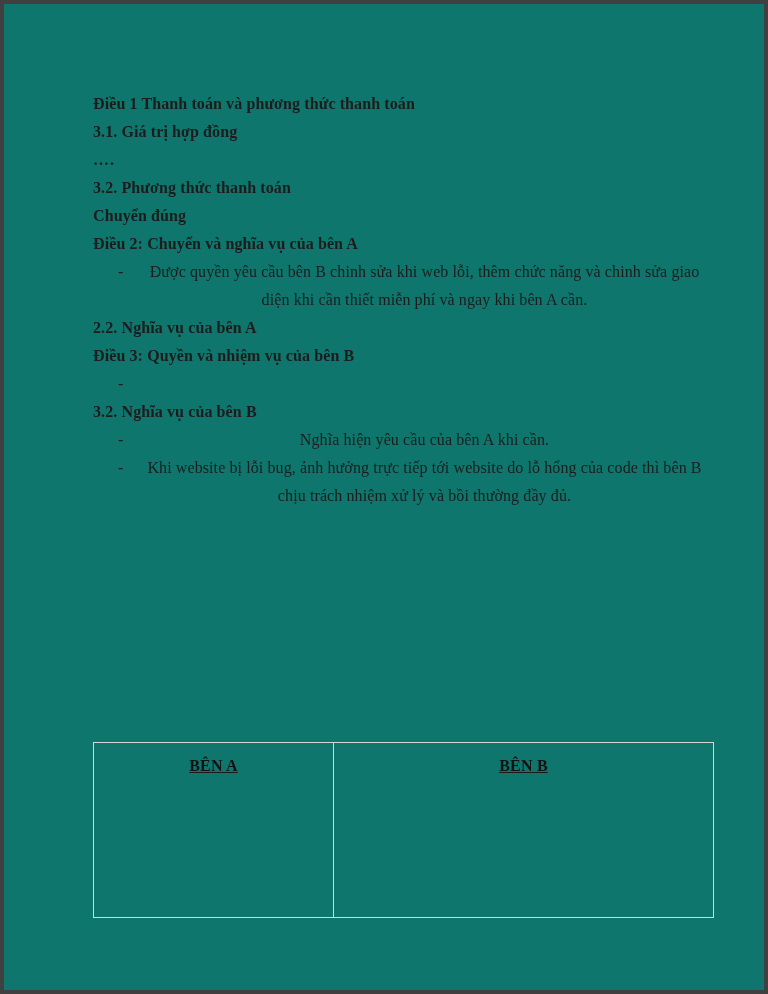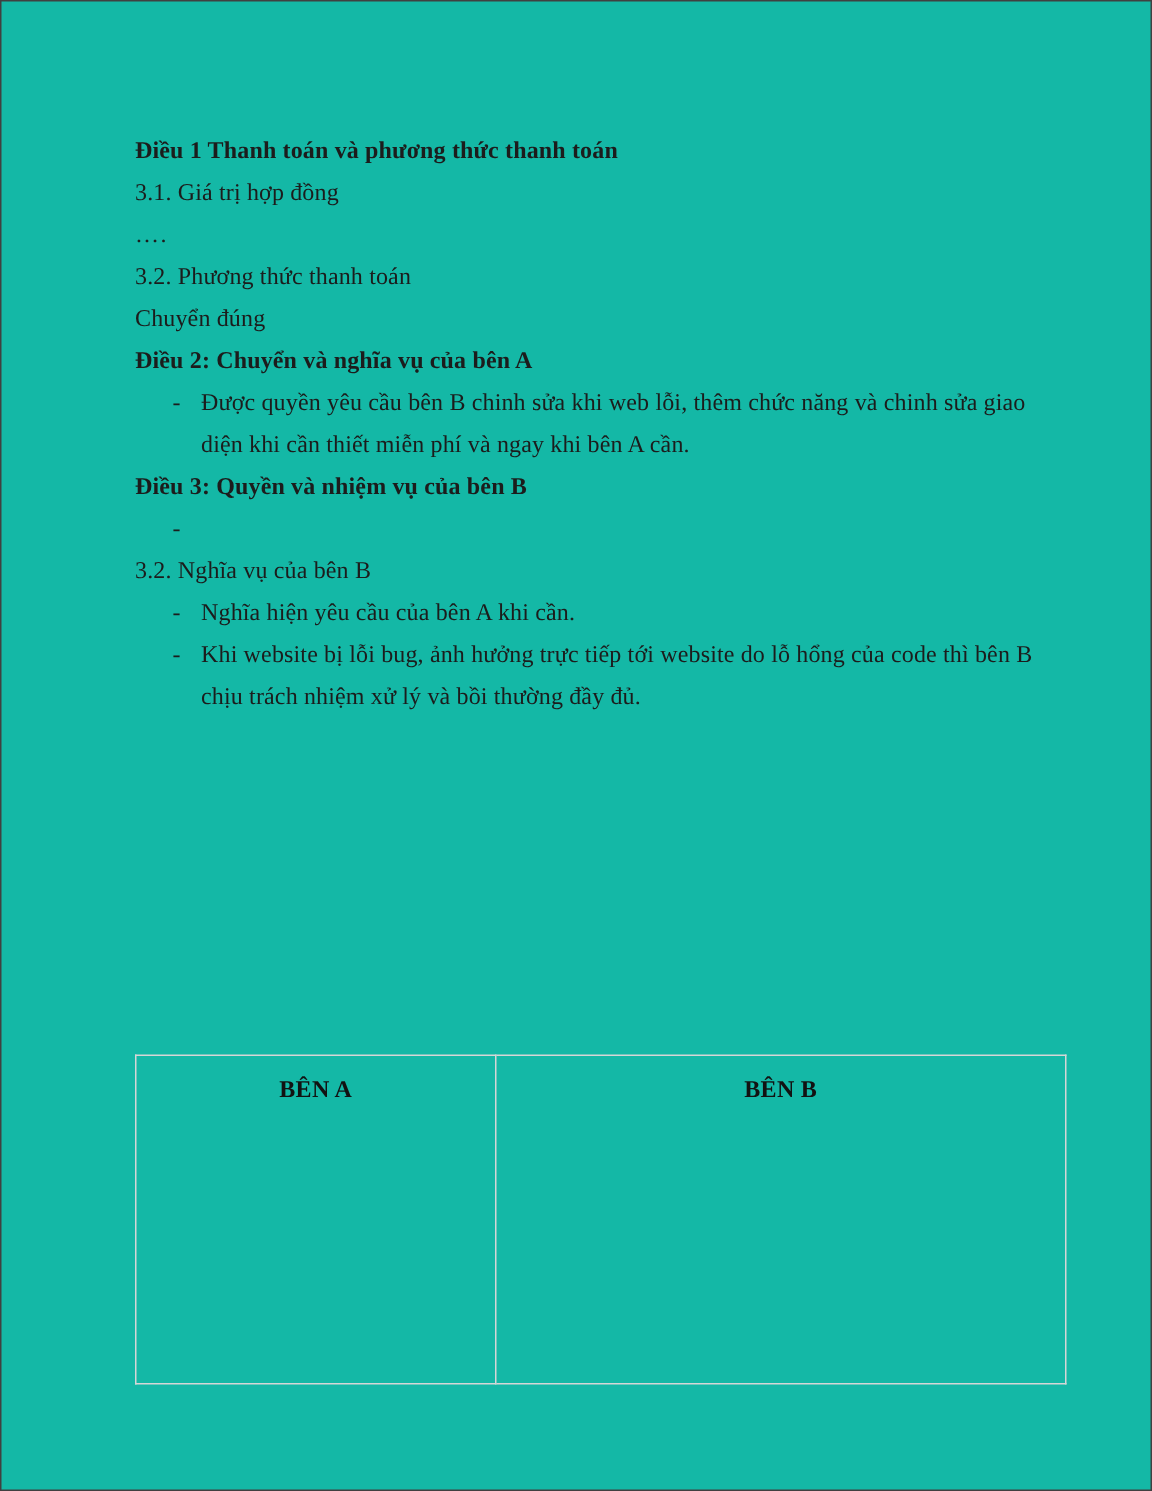--- a/index.html
+++ b/index.html
@@ -14,39 +14,40 @@
     font-family: "Liberation Serif", "DejaVu Serif", serif;
     color: #1a1a1a;
     -webkit-font-smoothing: antialiased;
   }
 
   .page {
     position: relative;
     box-sizing: border-box;
     width: 768px;
     height: 994px;
-    background: #14b8a6;
-    border: 1px solid #404040;
+    background: #0f766e;
+    border: 4px solid #404040;
     overflow: hidden;
   }
 
   .doc-body {
     position: absolute;
     left: 89px;
     top: 86px;
     width: 600px;
   }
 
   
   .line {
     font-size: 16px;
     line-height: 28px;
     color: #1c1c1c;
     white-space: pre-wrap;
     letter-spacing: 0.1px;
+    font-weight: bold;
   }
   .line.heading {
     font-weight: bold;
   }
   .line.dots {
     letter-spacing: 1px;
   }
 
   
   .bullet {
@@ -61,40 +62,42 @@
     position: absolute;
     left: 25px;
     top: 0;
     font-size: 16px;
     line-height: 28px;
     color: #1c1c1c;
   }
   .bullet .btext {
     display: block;
     width: 575px;
+    text-align: center;
   }
   .bullet.empty .btext {
     min-height: 28px;
   }
   .bullet.empty {
     padding-left: 44px;
   }
 
   
   .gap-lg { height: 58px; }
 
   
   .sign-table {
     position: absolute;
     left: 89px;
-    top: 702px;
+    top: 738px;
     width: 618px;
-    height: 220px;
+    height: 176px;
     border-collapse: collapse;
     table-layout: fixed;
+    text-decoration: underline;
   }
   .sign-table td {
     border: 1px solid #d6d6d6;
     vertical-align: top;
     padding: 0;
   }
   .sign-table td.col-a { width: 239px; }
   .sign-table td.col-b { width: 379px; }
   .sign-head {
     text-align: center;
@@ -117,20 +120,21 @@
         <div class="line heading">Điều 1 Thanh toán và phương thức thanh toán</div>
         <div class="line">3.1. Giá trị hợp đồng</div>
         <div class="line dots">….</div>
         <div class="line">3.2. Phương thức thanh toán</div>
         <div class="line">Chuyển đúng</div>
         <div class="line heading">Điều 2: Chuyển và nghĩa vụ của bên A</div>
         <div class="bullet">
           <span class="marker">-</span>
           <span class="btext">Được quyền yêu cầu bên B chinh sửa  khi web lỗi, thêm chức năng và chinh sửa giao diện khi cần thiết miễn phí và ngay khi bên A cần.</span>
         </div>
+        <div class="line">2.2. Nghĩa vụ của bên A</div>
         <div class="line heading">Điều 3: Quyền và nhiệm vụ của bên B</div>
         <div class="bullet empty">
           <span class="marker">-</span>
           <span class="btext"></span>
         </div>
         <div class="line">3.2. Nghĩa vụ của bên B</div>
         <div class="bullet">
           <span class="marker">-</span>
           <span class="btext">Nghĩa hiện yêu cầu của bên A khi cần.</span>
         </div>

